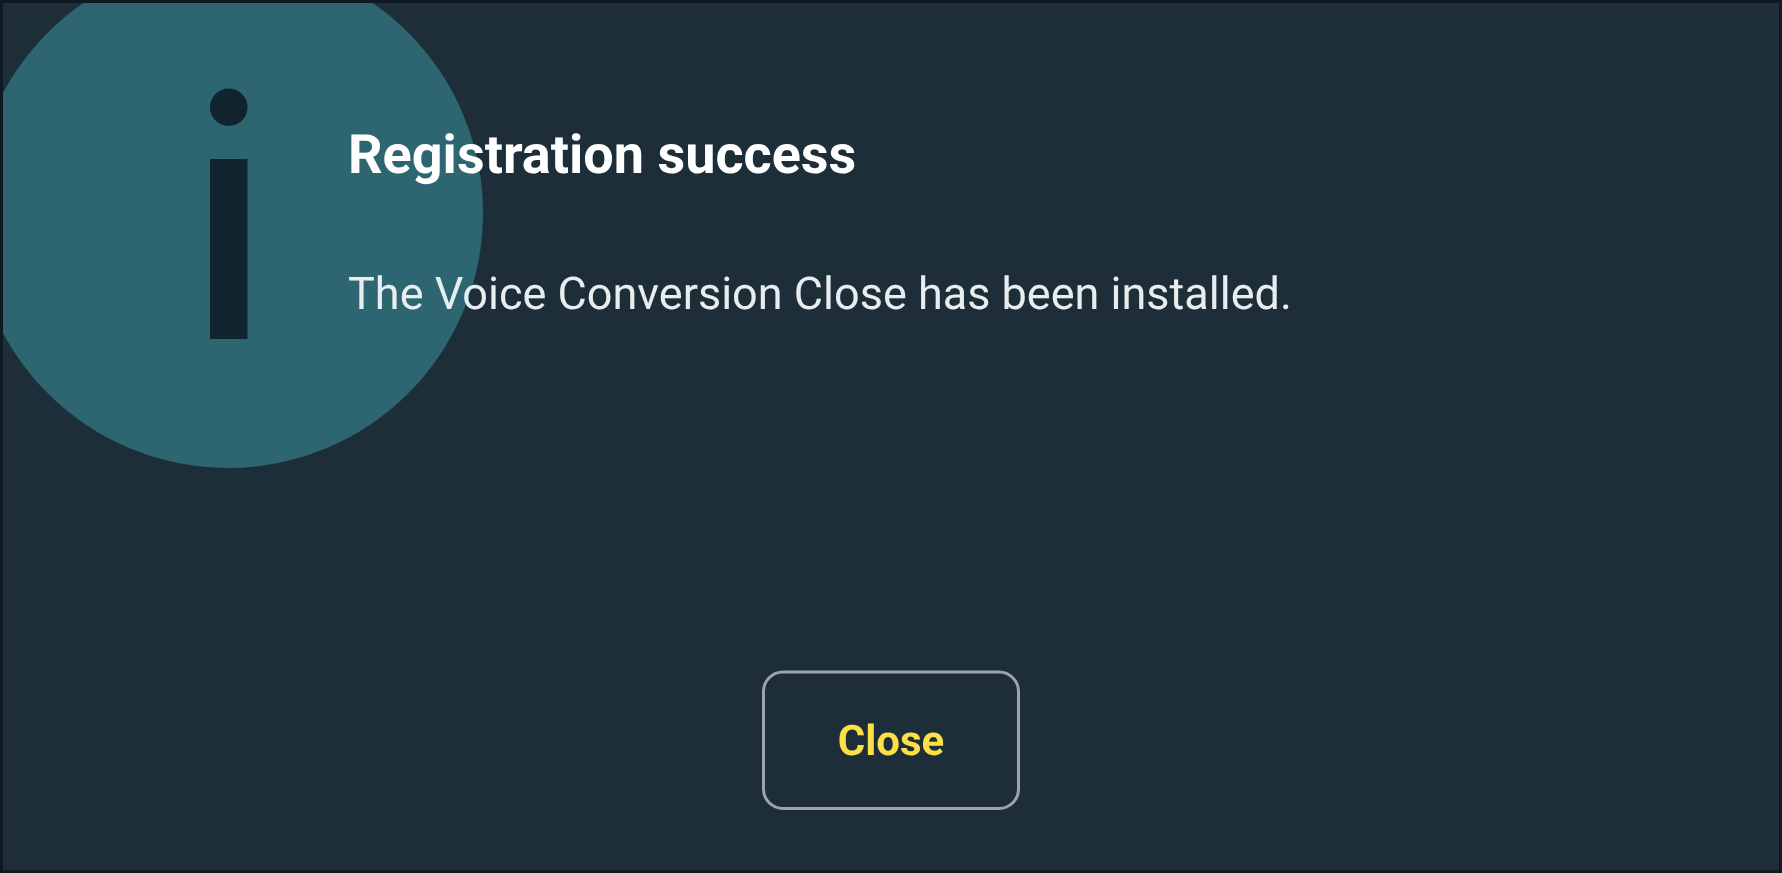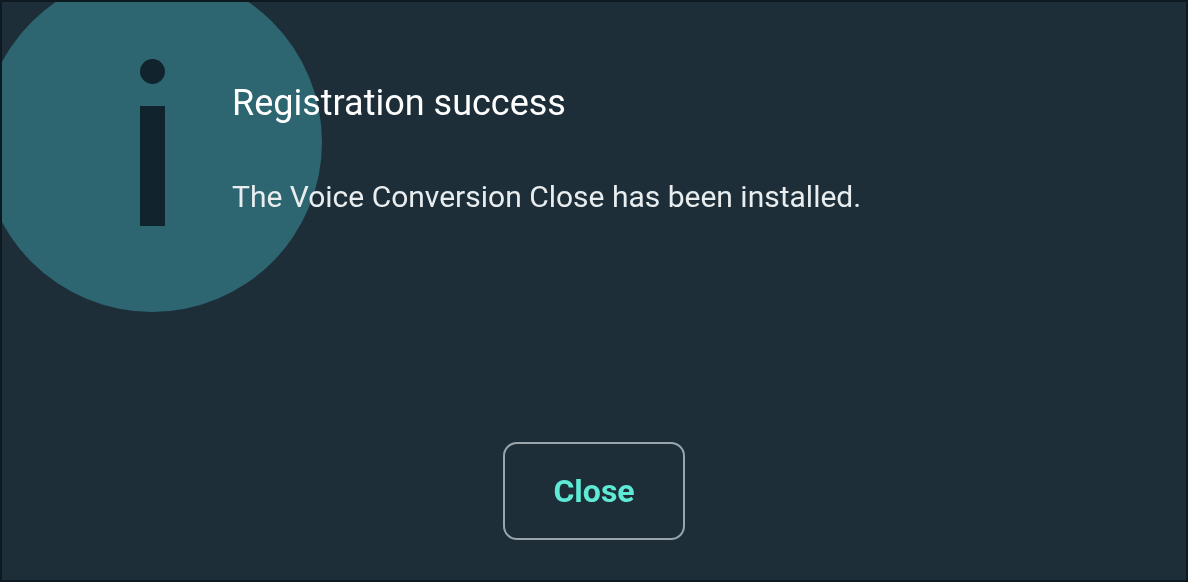--- a/index.html
+++ b/index.html
@@ -53,43 +53,43 @@
     }
     .content {
       position: absolute;
       left: 230px;
       top: 80px;
       z-index: 2;
       color: #e8edef;
     }
     .dialog-title {
       font-size: 36px;
-      font-weight: 400;
+      font-weight: 700;
       margin-bottom: 55px;
       color: #ffffff;
     }
     .dialog-message {
       font-size: 30px;
       font-weight: 400;
       color: #e8edef;
     }
     .button-container {
       position: absolute;
       bottom: 40px;
       left: 0;
       width: 100%;
       display: flex;
       justify-content: center;
     }
     .close-button {
       background: transparent;
       border: 2px solid #9aa5ab;
       border-radius: 14px;
-      color: #5eead4;
-      font-size: 32px;
+      color: #fde047;
+      font-size: 28px;
       font-weight: 700;
       padding: 28px 48px;
       cursor: pointer;
       font-family: inherit;
     }
   </style>
 </head>
 <body>
 
 <div class="dialog-container">

